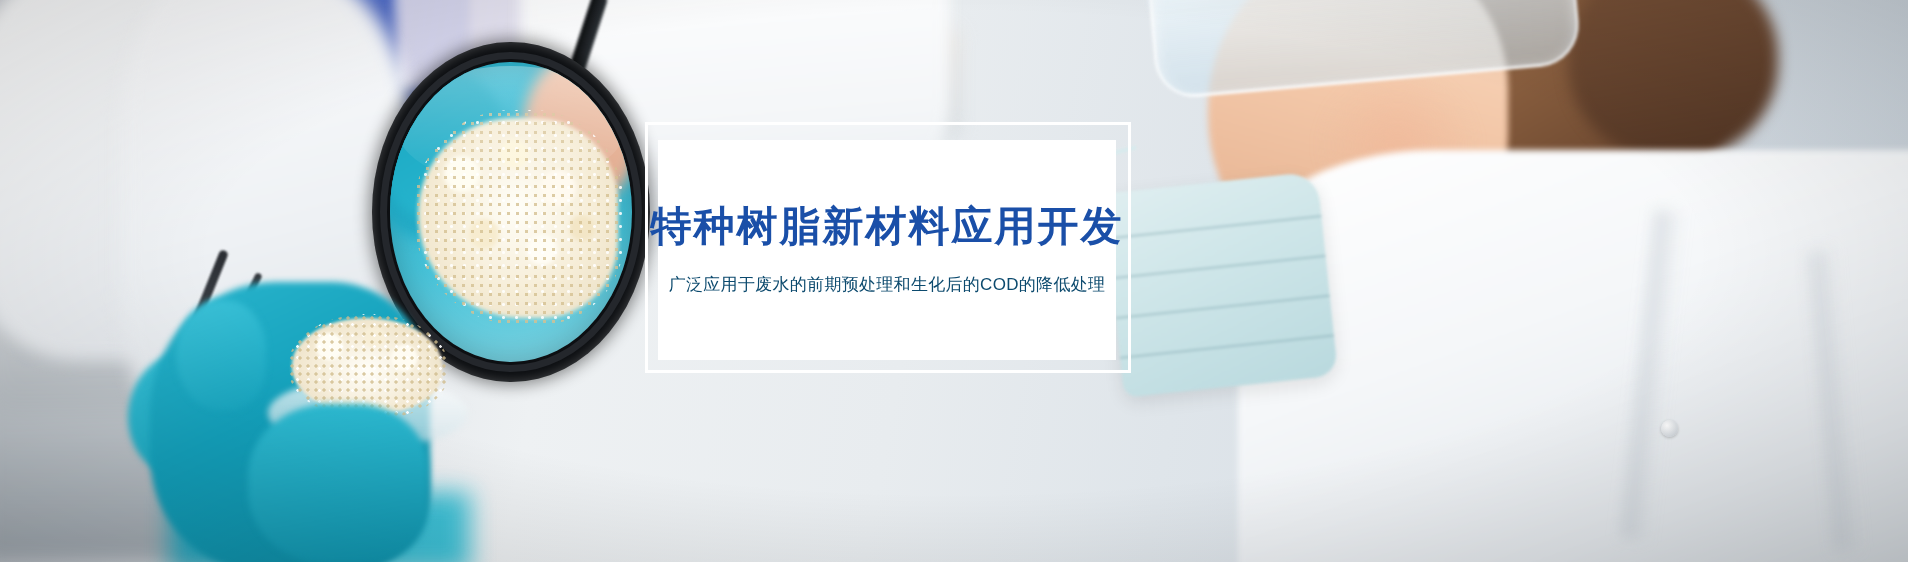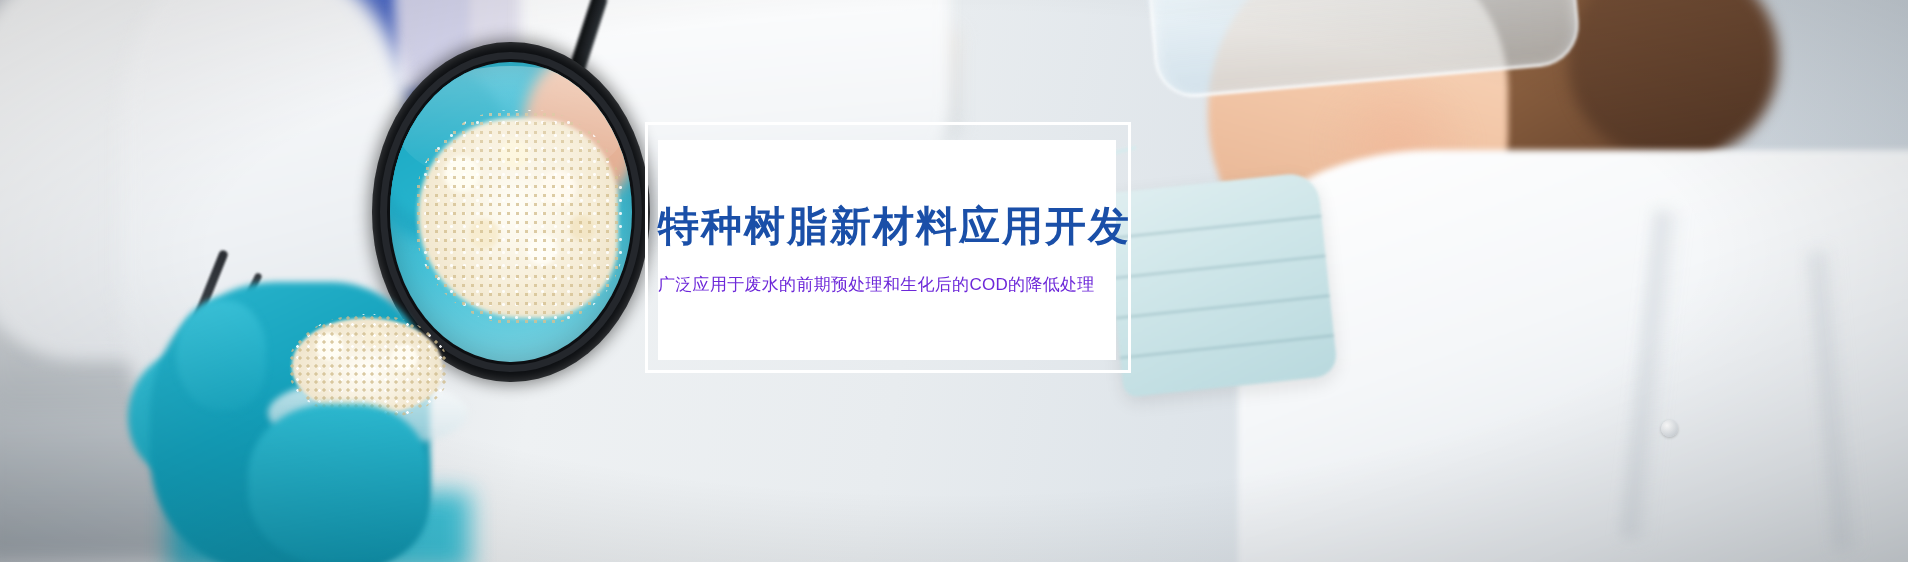--- a/index.html
+++ b/index.html
@@ -320,35 +320,35 @@
     box-sizing: border-box;
     background: transparent;
   }
   .text-panel {
     position: absolute;
     left: 658px; top: 140px;
     width: 458px; height: 220px;
     background: #ffffff;
     display: flex;
     flex-direction: column;
-    align-items: flex-start;
+    align-items: center;
     justify-content: center;
   }
   .headline {
     color: #1a4fa8;
     font-size: 41px;
     font-weight: bold;
     letter-spacing: 2px;
     line-height: 1.1;
     white-space: nowrap;
     margin: 0 0 26px 0;
     text-align: center;
   }
   .subtitle {
-    color: #6d28d9;
+    color: #0c4a6e;
     font-size: 17px;
     font-weight: normal;
     letter-spacing: .3px;
     line-height: 1.2;
     white-space: nowrap;
     margin: 0;
     text-align: center;
   }
 </style>
 </head>

